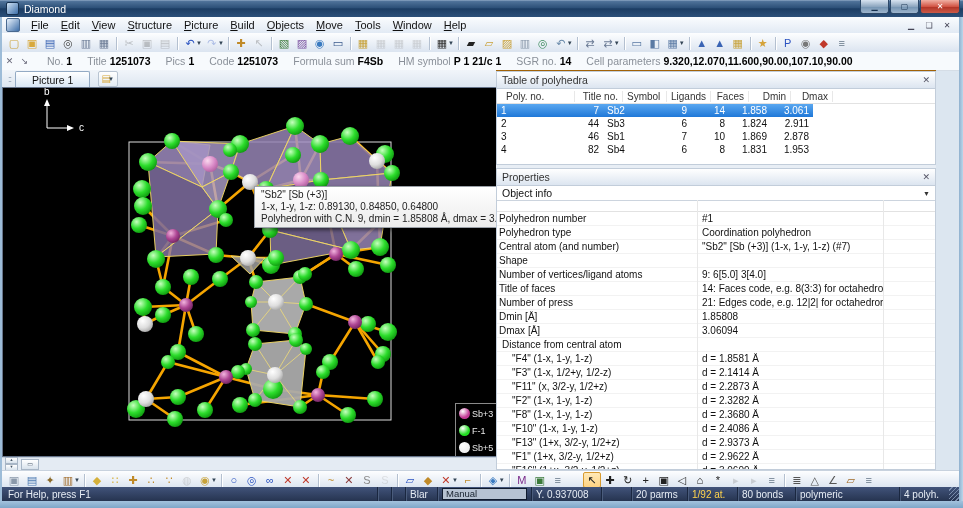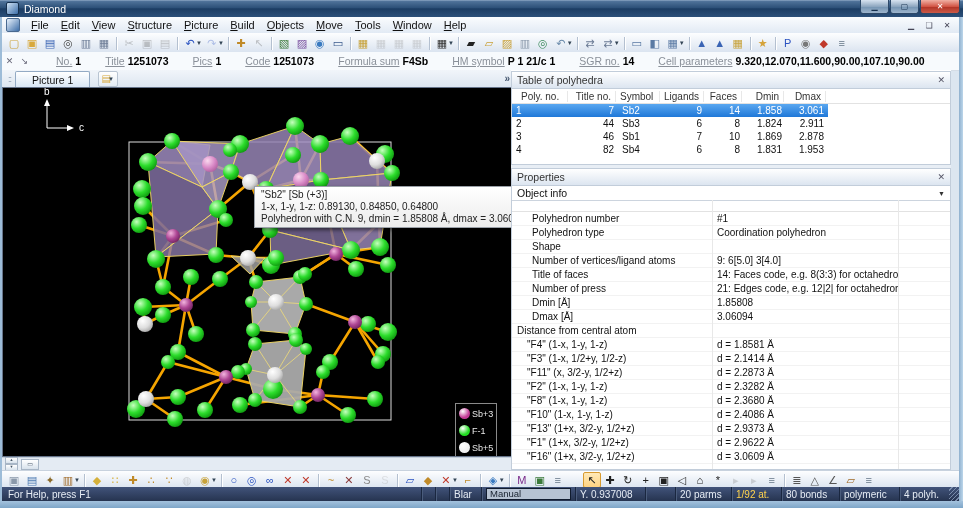--- a/index.html
+++ b/index.html
@@ -33,21 +33,21 @@
   .tbi{width:18px;height:16px;display:flex;align-items:center;justify-content:center;font-size:11px;line-height:16px;border-radius:2px;position:relative;}
   .tbi.dim{opacity:.32;}
   .tbi.hl{background:linear-gradient(#ffe9b8,#ffd382);border:1px solid #d89b30;box-sizing:border-box;}
   .tbsep{width:1px;height:13px;background:#b4c0d0;margin:1px 3px 0 3px;box-shadow:1px 0 0 #fff;}
   .tbdd{font-size:6px;color:#345;margin:0 1px 0 -3px;}
   .tbgap{height:100%;}
   
   .databar{position:absolute;left:2px;top:52px;right:4px;height:18px;display:flex;align-items:center;
     background:#f7fafd;border-bottom:1px solid #d5dde6;font-size:10.5px;}
   .dbico{color:#667;width:15px;text-align:center;font-size:9px;}
-  .dbl{margin-left:24px;color:#8a9099;white-space:nowrap;text-decoration:underline;}
+  .dbl{margin-left:15px;color:#8a9099;white-space:nowrap;}
   .dbv{margin-left:3px;color:#000;font-weight:bold;white-space:nowrap;}
   
   .left{position:absolute;left:2px;top:70px;width:514px;height:400px;background:#e8eef5;}
   .tabbar{height:17px;background:linear-gradient(#f1f5fa,#dde6f0);border-bottom:1px solid #bfcad7;display:flex;align-items:flex-end;padding-left:2px;}
   .grip{align-self:center;color:#8898ac;font-size:9px;letter-spacing:-1px;padding:0 4px;}
   .tab{height:15px;padding:0 16px;background:linear-gradient(#ffffff,#d9e7f5);border:1px solid #93aac4;border-bottom:none;
     border-radius:2px 2px 0 0;display:flex;align-items:center;font-size:10.5px;}
   .tabnew{align-self:center;margin-left:8px;display:flex;align-items:center;height:14px;padding:0 2px;border:1px solid #b8c4d2;border-radius:2px;background:linear-gradient(#fff,#e4ecf4);}
   .chev{margin-left:auto;align-self:center;padding-right:6px;color:#44566e;font-size:10px;font-weight:bold;}
   .canvas{position:absolute;left:0;top:17px;width:514px;height:370px;background:#000;border:1px solid #66748a;box-sizing:border-box;overflow:hidden;}
@@ -58,42 +58,42 @@
   .legrow{display:flex;align-items:center;gap:2px;height:17px;}
   .legdot{width:11px;height:11px;border-radius:50%;}
   .leglab{color:#e8e8e8;font-size:9px;}
   .spinrow{position:absolute;left:0;top:387px;width:514px;height:13px;background:#e4ebf3;border-top:1px solid #c4cfdb;
     display:flex;align-items:center;gap:3px;padding-left:3px;box-sizing:border-box;}
   .spin{display:flex;flex-direction:column;}
   .spinbtn{width:11px;height:5px;font-size:4px;line-height:4px;text-align:center;color:#456;background:linear-gradient(#fff,#d8e2ec);border:1px solid #a8b6c6;}
   .minibtn{width:16px;height:9px;background:linear-gradient(#fff,#d8e2ec);border:1px solid #a8b6c6;font-size:6px;color:#456;text-align:center;line-height:8px;}
   .vsplit{position:absolute;left:516px;top:70px;width:3px;height:400px;background:#cfdae6;}
   
-  .right{position:absolute;left:511px;top:70px;width:440px;height:400px;background:#ffffff;}
+  .right{position:absolute;left:496px;top:70px;width:440px;height:400px;background:#a16207;}
   .panel{position:absolute;left:0;width:440px;background:#fff;border:1px solid #c2cdda;box-sizing:border-box;}
   .phead{height:16px;background:linear-gradient(#ffffff,#dce5f0);border-bottom:1px solid #c2cdda;display:flex;align-items:center;
     padding:0 5px;font-size:10.5px;color:#333;}
   .pclose{margin-left:auto;color:#556;font-size:9px;}
   .ptable{top:1px;height:94px;}
   .thead{display:flex;height:14px;border-bottom:1px solid #e2e2e2;color:#333;font-size:10px;align-items:center;}
   .thc{box-sizing:border-box;padding:0 4px;border-right:1px solid #e8e8e8;overflow:hidden;white-space:nowrap;}
   .trows{width:316px;}
   .trow{display:flex;height:13px;font-size:10px;align-items:center;}
   .trc{box-sizing:border-box;padding:0 4px;overflow:hidden;white-space:nowrap;}
   .al{text-align:left;} .ar{text-align:right;}
   .trow.sel{background:linear-gradient(#5aa7f0,#1f78d8);color:#fff;}
   .hsplit{position:absolute;left:0;top:95px;width:440px;height:3px;background:#e8eef5;}
   .pprops{top:98px;height:302px;}
   .psel{height:14px;border-bottom:1px solid #ccd4de;display:flex;align-items:center;padding:0 5px;font-size:10.5px;background:#fff;}
   .pseldd{margin-left:auto;font-size:7px;color:#333;}
   .pgrid{position:absolute;left:0;top:31px;right:0;bottom:0;overflow:hidden;}
   .pgrid .vline{position:absolute;top:0;bottom:0;width:1px;background:#e8e8e8;}
   .prow{display:flex;height:13px;border-bottom:1px solid #f2f2f2;font-size:10px;align-items:center;}
   .prow.spacer{height:11px;border-bottom:1px solid #e2e2e2;}
-  .plab{width:200px;box-sizing:border-box;padding-left:20px;white-space:nowrap;overflow:hidden;}
+  .plab{width:200px;box-sizing:border-box;padding-left:2px;white-space:nowrap;overflow:hidden;}
   .plab.ind{padding-left:15px;}
   .pval{width:186px;box-sizing:border-box;padding-left:5px;white-space:nowrap;overflow:hidden;}
   
   #tb-bottom{top:470px;height:17px;border-top:1px solid #c8d2de;}
   .statusbar{position:absolute;left:2px;top:487px;right:4px;height:14px;display:flex;align-items:center;
     background:linear-gradient(#41537a,#263450);color:#e6ecf4;font-size:10px;}
   .sb-help{padding-left:6px;flex:1;}
   .sb-cell{border-left:1px solid #1a2740;box-shadow:inset 1px 0 0 #4a5c7c;height:100%;display:flex;align-items:center;
     padding:0 4px;white-space:nowrap;box-sizing:border-box;overflow:hidden;}
   .sb-cell.accent{color:#ffd34d;}
@@ -562,21 +562,21 @@
   </div>
   <div class="vsplit"></div>
 
   <div class="right">
     <div class="panel ptable">
       <div class="phead">
         <span>Table of polyhedra</span>
         <span class="pclose">✕</span>
       </div>
       <div class="thead" id="thead">
-          <span class="thc al" style="width: 56px; padding-left: 9px;">Poly. no.</span>
+          <span class="thc al" style="width: 78px; padding-left: 9px;">Poly. no.</span>
           <span class="thc ar" style="width: 48px;">Title no.</span>
           <span class="thc al" style="width: 44px;">Symbol</span>
           <span class="thc ar" style="width: 44px;">Ligands</span>
           <span class="thc ar" style="width: 38px;">Faces</span>
           <span class="thc ar" style="width: 42px;">Dmin</span>
           <span class="thc ar" style="width: 42px;">Dmax</span>
         </div>
       <div class="trows" id="trows">
           <div class="trow sel">
             <span class="trc al" style="width: 58px;">1</span>
@@ -632,20 +632,24 @@
       <div class="prow spacer"></div>
           <div class="prow">
             <div class="plab">Polyhedron number</div>
             <div class="pval">#1</div>
           </div>
           <div class="prow">
             <div class="plab">Polyhedron type</div>
             <div class="pval">Coordination polyhedron</div>
           </div>
           <div class="prow">
+            <div class="plab">Central atom (and number)</div>
+            <div class="pval">"Sb2" [Sb (+3)] (1-x, 1-y, 1-z) (#7)</div>
+          </div>
+          <div class="prow">
             <div class="plab">Shape</div>
             <div class="pval"></div>
           </div>
           <div class="prow">
             <div class="plab">Number of vertices/ligand atoms</div>
             <div class="pval">9: 6[5.0] 3[4.0]</div>
           </div>
           <div class="prow">
             <div class="plab">Title of faces</div>
             <div class="pval">14: Faces code, e.g. 8(3:3) for octahedron</div>
@@ -860,18 +864,18 @@
         <span class="sb-cell" style="width: 32px;">Blar</span>
         <span class="sb-cell" style="width: 94px;">
           <span class="sb-inset">Manual</span>
         </span>
         <span class="sb-cell" style="width: 70px;">Y. 0.937008</span>
         <span class="sb-cell" style="width: 30px;"></span>
         <span class="sb-cell" style="width: 56px;">20 parms</span>
         <span class="sb-cell accent" style="width: 50px;">1/92 at.</span>
         <span class="sb-cell" style="width: 58px;">80 bonds</span>
         <span class="sb-cell" style="width: 60px;">polymeric</span>
-        <span class="sb-cell" style="width: 50px;">4 polyh.</span>
+        <span class="sb-cell" style="width: 50px; margin-left: 44px;">4 polyh.</span>
       </span>
     <span class="sb-grip"></span>
   </div>
 
 </div>
 
 </body></html>

